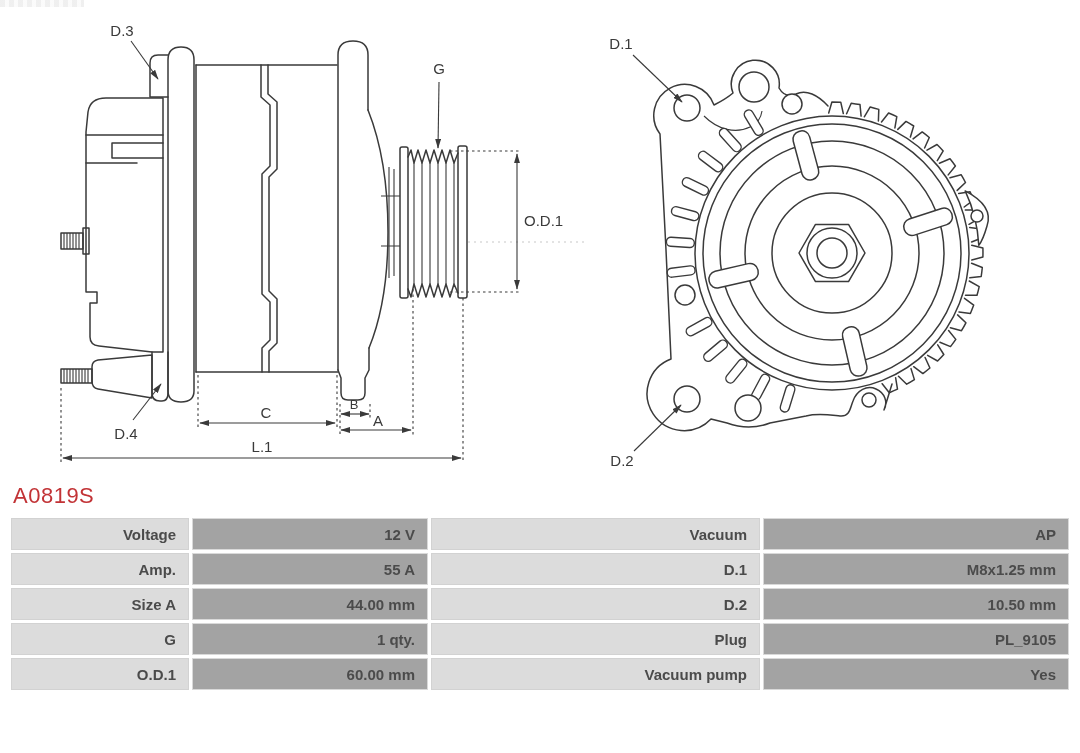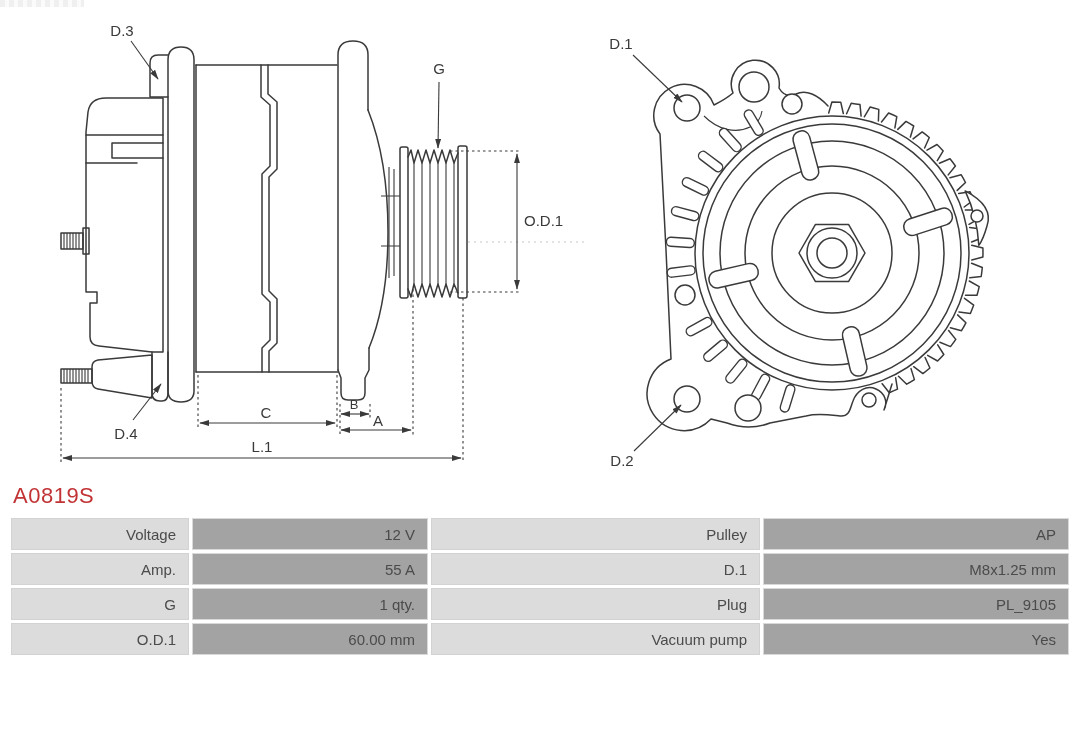--- a/index.html
+++ b/index.html
@@ -16,21 +16,21 @@
     position:absolute;left:13px;top:483px;font-size:22px;line-height:26px;
     letter-spacing:.5px;
     text-align:right;
   }
   table.spec-table{
     position:absolute;left:8px;top:515px;width:1064px;
     border-collapse:separate;border-spacing:3px;table-layout:fixed;
   }
   table.spec-table td{
     height:30px;font-size:15px;color:#4b4b4b;text-align:right;
-    padding:0 12px 0 0;vertical-align:middle;white-space:nowrap;overflow:hidden;
+    padding:0 12px 0 0;vertical-align:middle;white-space:nowrap;overflow:hidden;font-weight:bold;
   }
   td.lbl{background:#dcdcdc;border:1px solid #d2d2d2;}
   td.val{background:#a3a3a3;border:1px solid #d9d9d9;}
   
   .ln{fill:none;stroke:#3a3a3a;stroke-width:1.5;stroke-linejoin:round;stroke-linecap:round;}
   .lnw{fill:#ffffff;stroke:#3a3a3a;stroke-width:1.5;stroke-linejoin:round;}
   .thin{fill:none;stroke:#3a3a3a;stroke-width:1.1;}
   .dash{fill:none;stroke:#3a3a3a;stroke-width:1.1;stroke-dasharray:2.5 3;}
   .cline{fill:none;stroke:#c7c7c7;stroke-width:1;stroke-dasharray:2 4;}
   .dlab{font-size:15px;fill:#3a3a3a;}
@@ -213,30 +213,36 @@
   <colgroup>
     <col style="width:178px">
       <col style="width:236px">
       <col style="width:329px">
       <col style="width:306px">
   </colgroup>
   <tbody>
     <tr>
       <td class="lbl">Voltage</td>
       <td class="val">12 V</td>
-      <td class="lbl">Pulley</td>
+      <td class="lbl">Vacuum</td>
       <td class="val">AP</td>
     </tr>
     <tr>
       <td class="lbl">Amp.</td>
       <td class="val">55 A</td>
       <td class="lbl">D.1</td>
       <td class="val">M8x1.25 mm</td>
     </tr>
     <tr>
+      <td class="lbl">Size A</td>
+      <td class="val">44.00 mm</td>
+      <td class="lbl">D.2</td>
+      <td class="val">10.50 mm</td>
+    </tr>
+    <tr>
       <td class="lbl">G</td>
       <td class="val">1 qty.</td>
       <td class="lbl">Plug</td>
       <td class="val">PL_9105</td>
     </tr>
     <tr>
       <td class="lbl">O.D.1</td>
       <td class="val">60.00 mm</td>
       <td class="lbl">Vacuum pump</td>
       <td class="val">Yes</td>

